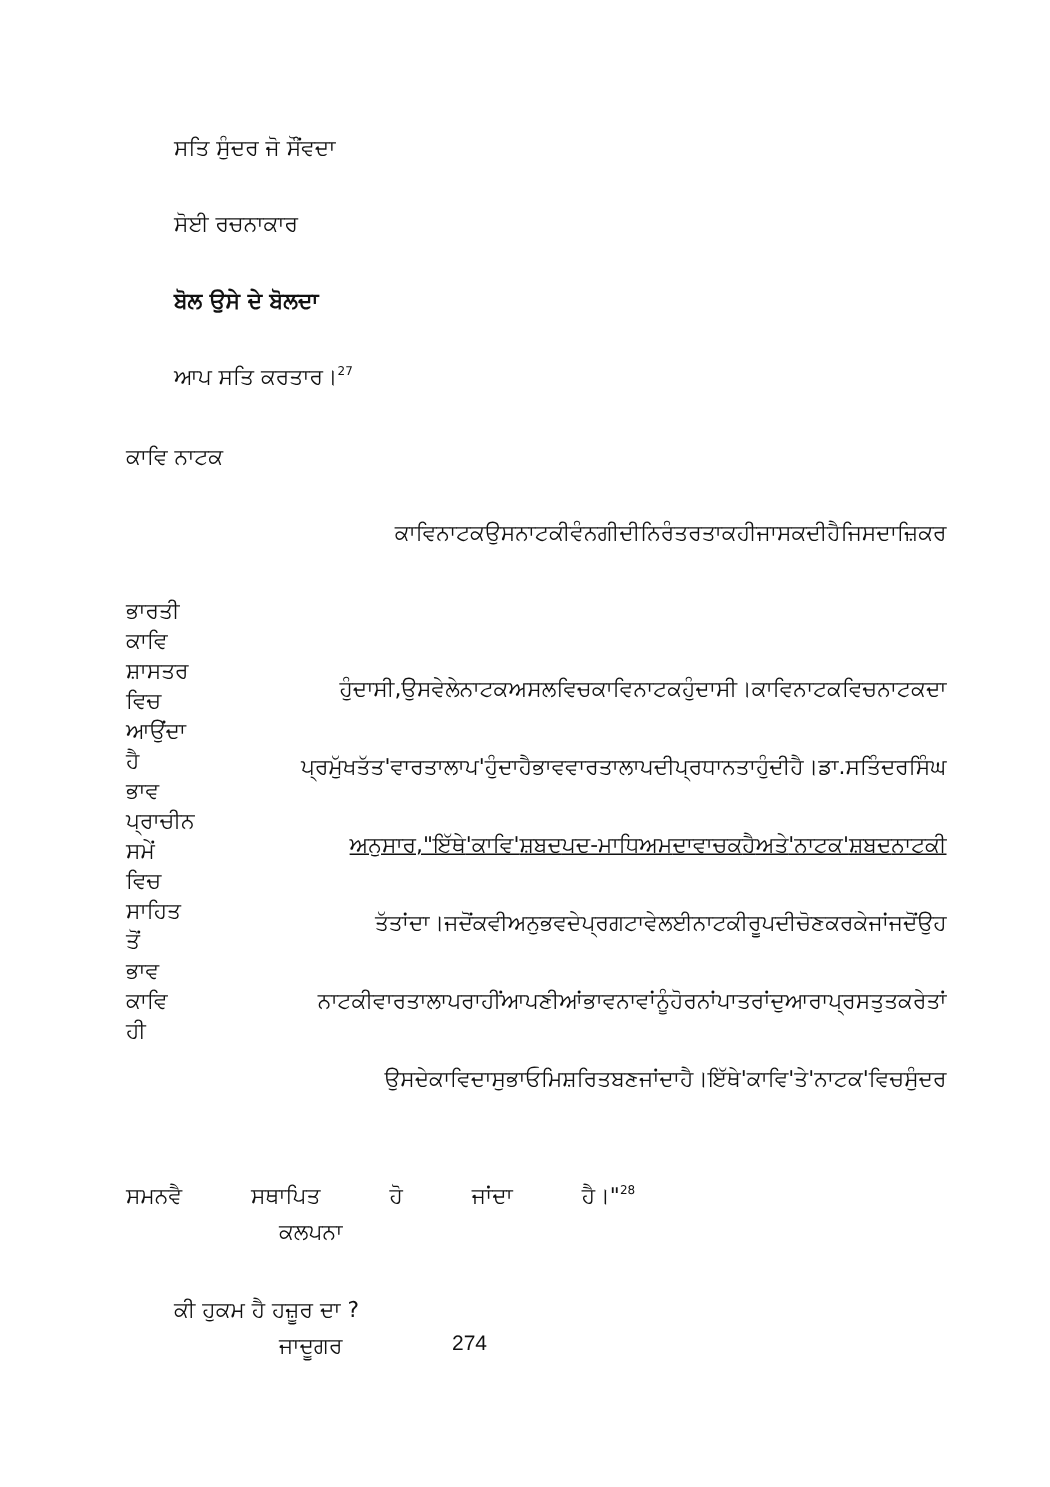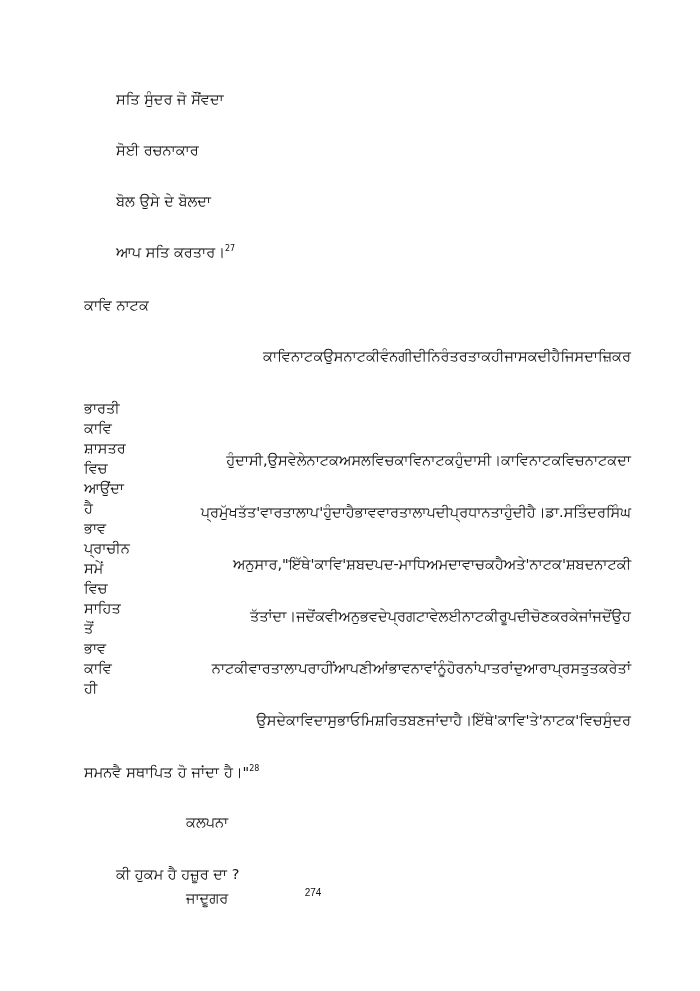--- a/index.html
+++ b/index.html
@@ -46,34 +46,34 @@
       vertical-align: super;
       line-height: 0;
     }
     .page-num {
       position: absolute;
       left: 0;
       width: 626px;
       text-align: center;
       top: 887px;
       font-family: "Liberation Sans", sans-serif;
-      font-size: 10px;
+      font-size: 14px;
     }
   </style>
 </head>
 <body>
 
 <div>
   <div class="line verse" style="top:89px;">
     <span>ਸਤਿ ਸੁੰਦਰ ਜੋ ਸੌਂਵਦਾ</span>
   </div>
   <div class="line verse" style="top:140px;">
     <span>ਸੋਈ ਰਚਨਾਕਾਰ</span>
   </div>
-  <div class="line verse" style="top:191px;">
+  <div class="line verse" style="top:191px;font-weight:bold;">
     <span>ਬੋਲ ਉਸੇ ਦੇ ਬੋਲਦਾ</span>
   </div>
   <div class="line verse" style="top:242px;">
     <span>ਆਪ ਸਤਿ ਕਰਤਾਰ।</span><sup>27</sup>
   </div>
 </div>
 
 <div class="line heading" style="top:295px;">ਕਾਵਿ ਨਾਟਕ</div>
 
 <div>
@@ -137,21 +137,21 @@
       <span class="w">ਭਾਵ</span>
       <span class="w">ਵਾਰਤਾਲਾਪ</span>
       <span class="w">ਦੀ</span>
       <span class="w">ਪ੍ਰਧਾਨਤਾ</span>
       <span class="w">ਹੁੰਦੀ</span>
       <span class="w">ਹੈ।</span>
       <span class="w">ਡਾ.</span>
       <span class="w">ਸਤਿੰਦਰ</span>
       <span class="w">ਸਿੰਘ</span>
     </div>
-  <div class="para" style="top:554px;">
+  <div class="para" style="top:554px;text-decoration:underline;">
       <span class="w">ਅਨੁਸਾਰ,</span>
       <span class="w">"ਇੱਥੇ</span>
       <span class="w">'ਕਾਵਿ'</span>
       <span class="w">ਸ਼ਬਦ</span>
       <span class="w">ਪਦ-ਮਾਧਿਅਮ</span>
       <span class="w">ਦਾ</span>
       <span class="w">ਵਾਚਕ</span>
       <span class="w">ਹੈ</span>
       <span class="w">ਅਤੇ</span>
       <span class="w">'ਨਾਟਕ'</span>
@@ -200,21 +200,21 @@
       <span class="w">ਬਣ</span>
       <span class="w">ਜਾਂਦਾ</span>
       <span class="w">ਹੈ।</span>
       <span class="w">ਇੱਥੇ</span>
       <span class="w">'ਕਾਵਿ'</span>
       <span class="w">ਤੇ</span>
       <span class="w">'ਨਾਟਕ'</span>
       <span class="w">ਵਿਚ</span>
       <span class="w">ਸੁੰਦਰ</span>
     </div>
-  <div class="para last" style="top:762px;">
+  <div class="para last" style="top:788px;gap:41px;">
       <span class="w" style="margin-right: 5px;">ਸਮਨਵੈ</span>
       <span class="w" style="margin-right: 5px; text-align: center;">ਸਥਾਪਿਤ</span>
       <span class="w" style="margin-right: 5px;">ਹੋ</span>
       <span class="w" style="margin-right: 5px;">ਜਾਂਦਾ</span>
       <span class="w">ਹੈ।"<sup>28</sup></span>
     </div>
 </div>
 
 <div>
   <div class="line speaker" style="top:812px;">ਕਲਪਨਾ</div>

